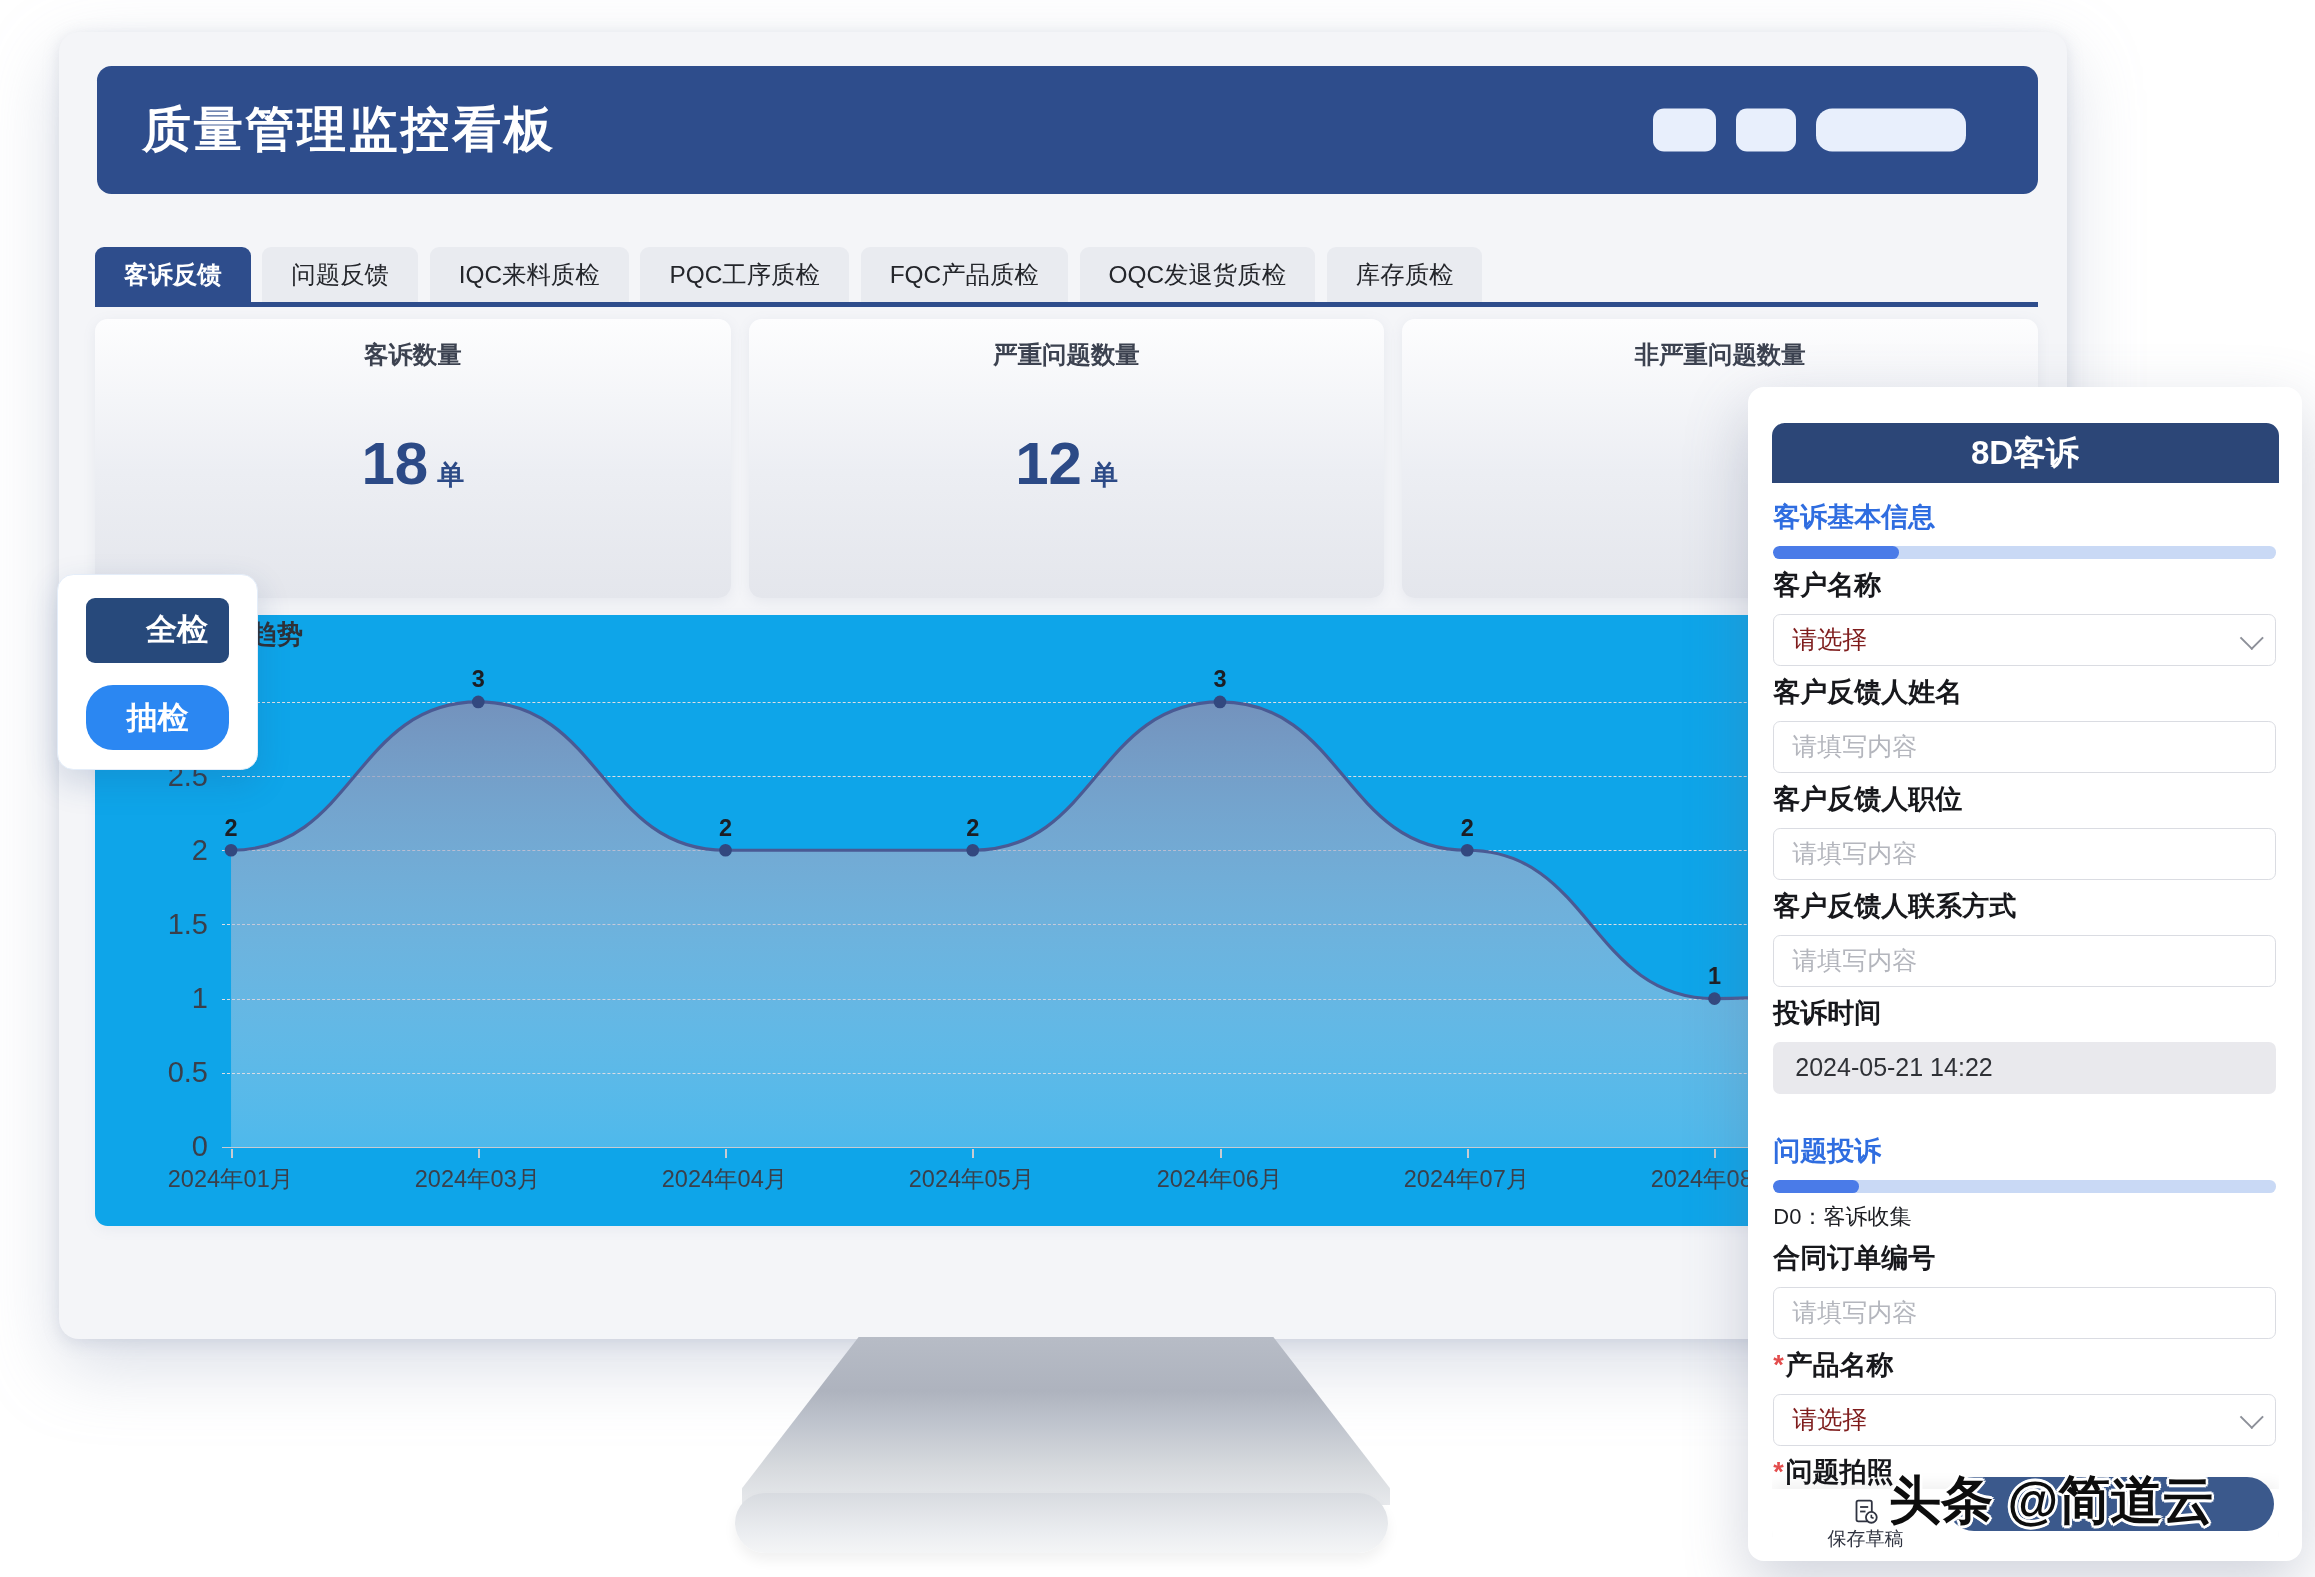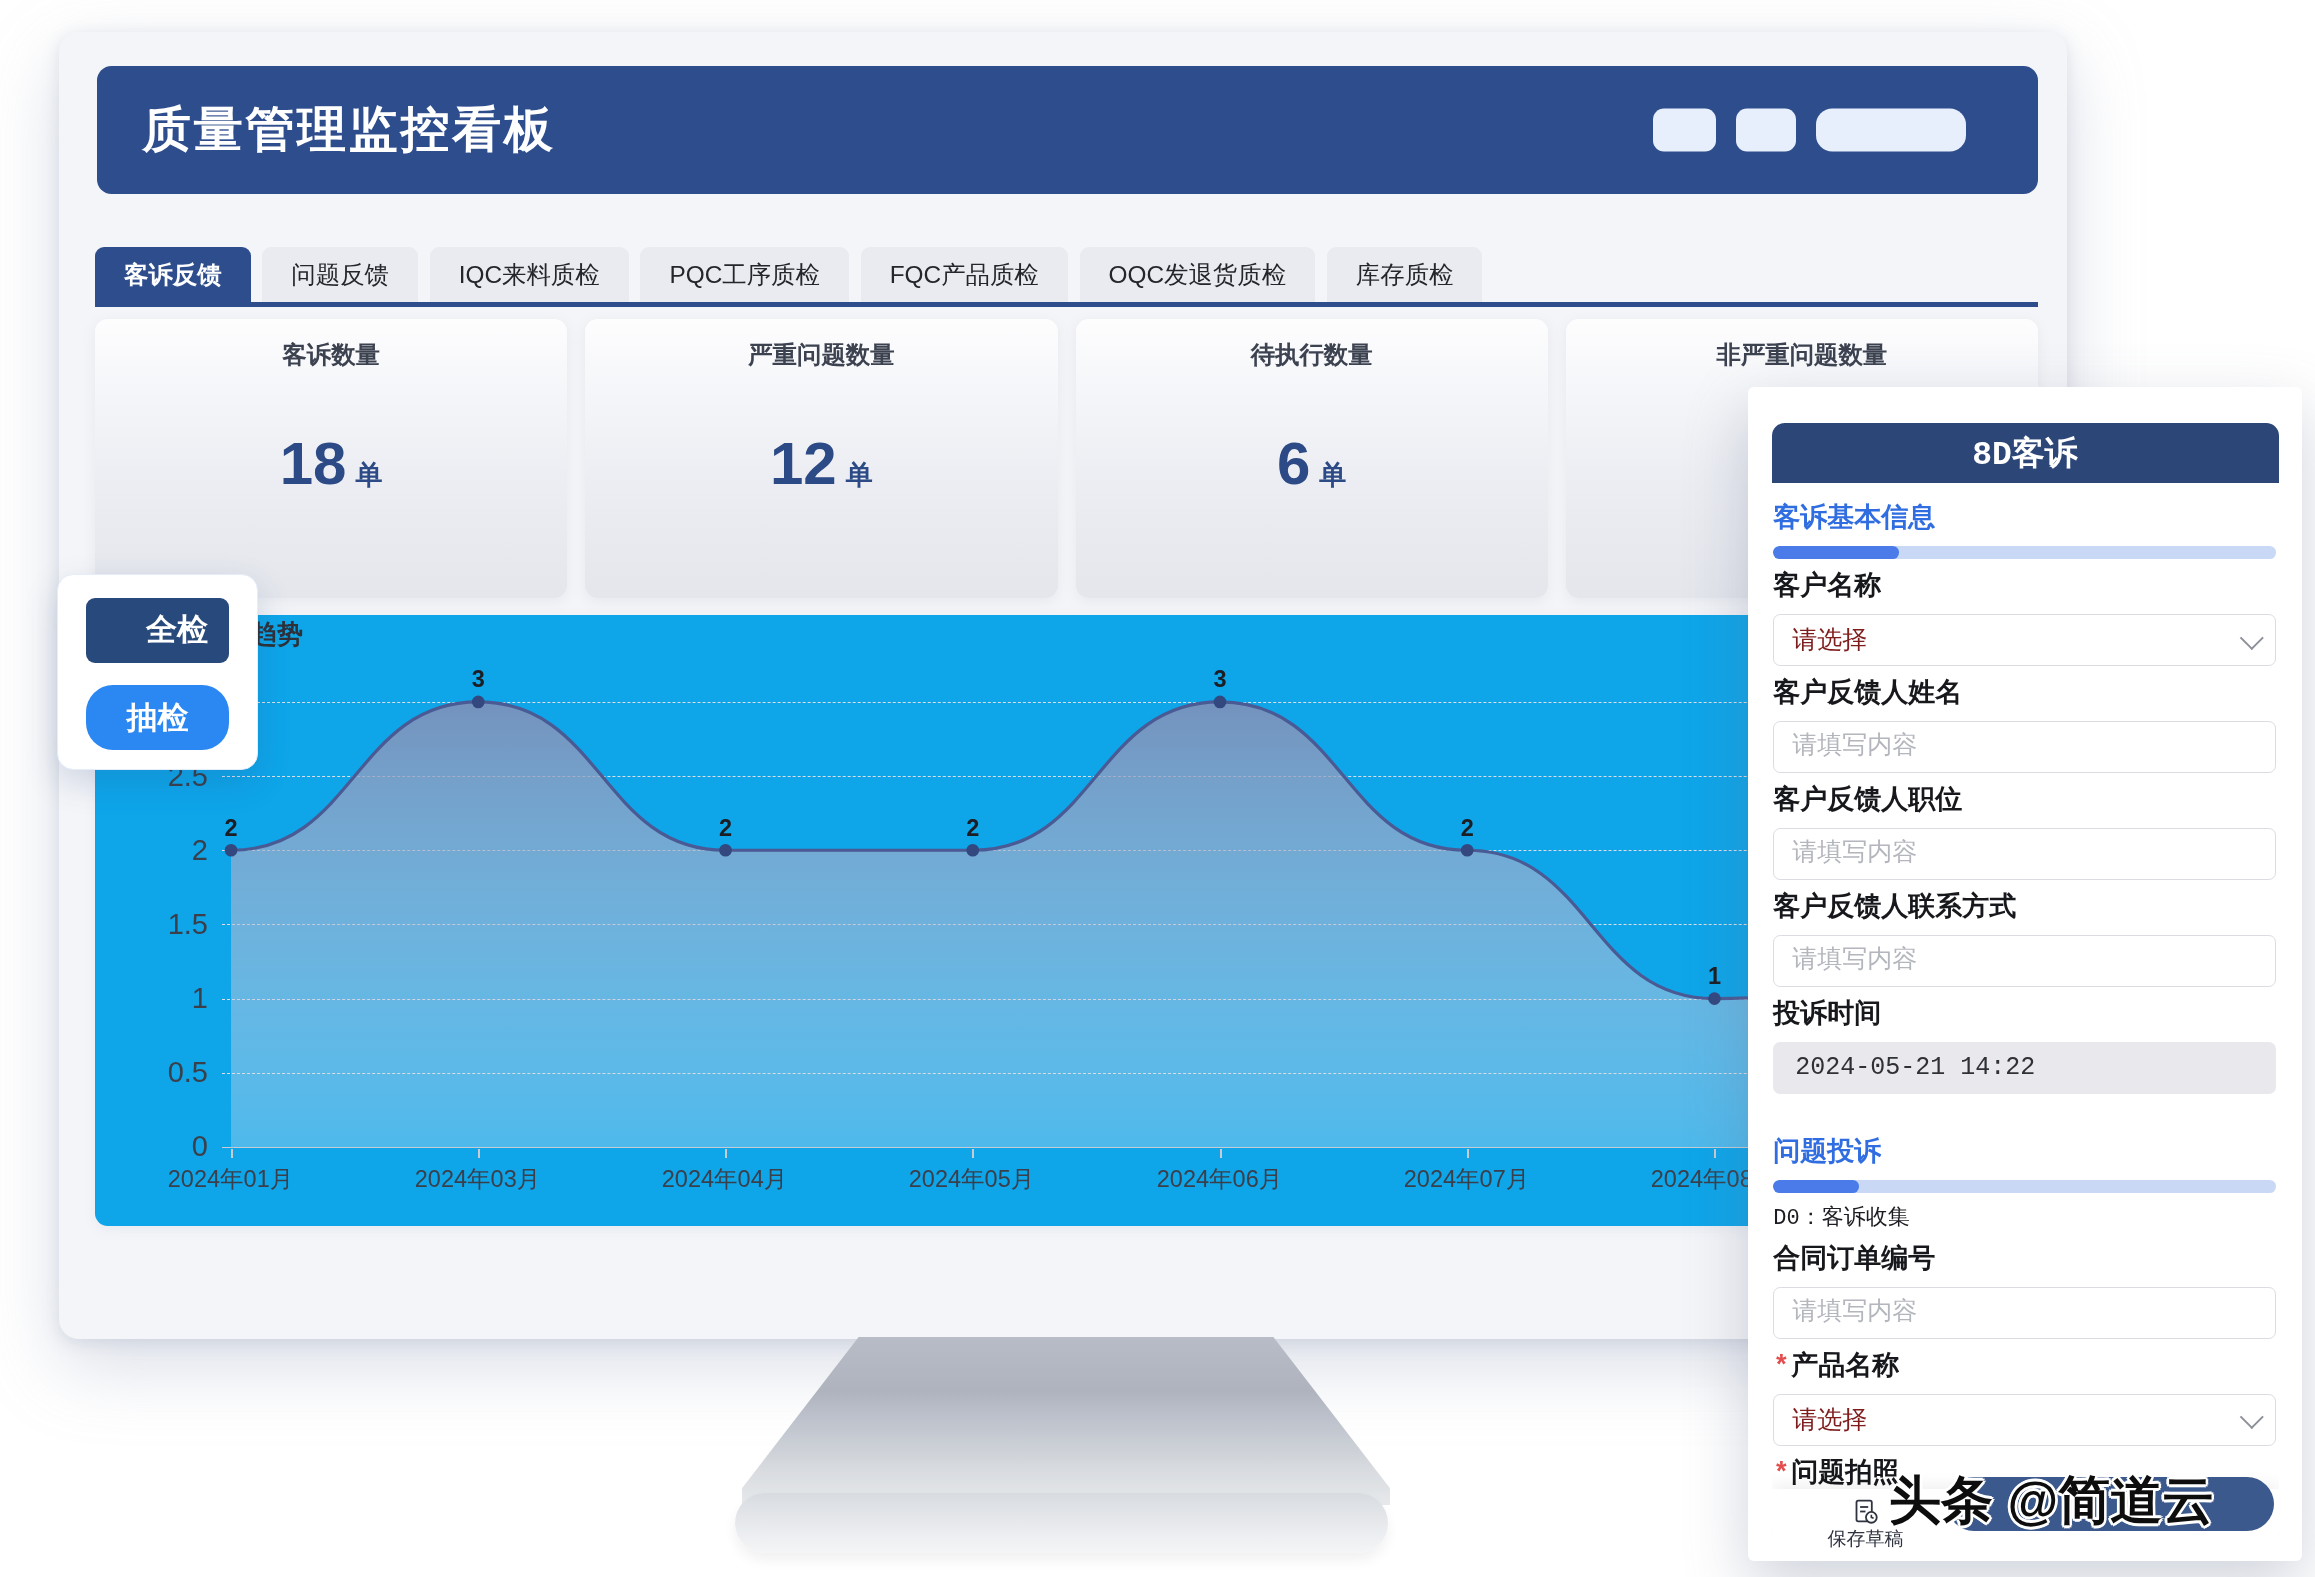--- a/index.html
+++ b/index.html
@@ -61,22 +61,22 @@
   
   .stand-neck{position:absolute;left:742px;top:1337px;width:648px;height:168px;z-index:1;
     background:linear-gradient(180deg,#b7bcc6 0%,#aeb3be 32%,#bcc1cb 48%,#d7dade 78%,#e7e9ec 100%);
     clip-path:polygon(18% 0,82% 0,100% 90%,100% 100%,0 100%,0 90%);}
   .stand-base{position:absolute;left:735px;top:1493px;width:653px;height:60px;border-radius:34px;z-index:1;
     background:linear-gradient(180deg,#d8dbe0 0%,#eceef1 70%,#f4f5f6 100%);
     box-shadow:0 7.2px 12.7px rgba(0,0,0,.06);}
 
   
   .phone{position:absolute;left:1748px;top:387px;width:554px;height:1174px;background:#ffffff;
-    border-radius:6px;box-shadow:0 23.5px 63px rgba(100,110,140,.30);z-index:40;
-    padding:36px 23.5px 0 23.5px;box-sizing:border-box;font-family:Liberation Mono, monospace;}
+    border-radius:16px;box-shadow:0 23.5px 63px rgba(100,110,140,.30);z-index:40;
+    padding:36px 23.5px 0 23.5px;box-sizing:border-box;}
   .phone-screen{position:relative;width:507px;height:1138px;overflow:hidden;border-radius:0 0 31px 31px;}
   .phone-header{width:507px;height:60px;background:#2c4677;border-radius:12.7px 12.7px 0 0;
     color:#ffffff;font-size:33px;font-weight:700;display:flex;align-items:center;justify-content:center;}
   .phone-body{padding:16.3px 1.8px 0 1.8px;}
   .p-sec-title{font-size:27px;font-weight:700;color:#2f6de0;}
   .p-sec-title.second{margin-top:39px;}
   .p-progress{margin-top:11px;width:503px;height:12.7px;border-radius:6.3px;background:#c9d9f5;overflow:hidden;}
   .p-progress-fill{height:12.7px;border-radius:6.3px;background:#4a7be8;}
   .p-note{margin-top:9px;font-size:22px;color:#1c1d22;}
   .p-label{margin-top:8px;font-size:27px;font-weight:700;color:#17181c;}
@@ -134,24 +134,20 @@
     <div class="tab-underline"></div>
 
     <div class="cards" id="cards">
         <div class="stat-card">
           <div class="s-label">客诉数量</div>
           <div class="s-value"><span class="s-num">18</span><span class="s-unit">单</span></div>
         </div>
         <div class="stat-card">
           <div class="s-label">严重问题数量</div>
           <div class="s-value"><span class="s-num">12</span><span class="s-unit">单</span></div>
-        </div>
-        <div class="stat-card">
-          <div class="s-label">待执行数量</div>
-          <div class="s-value"><span class="s-num">6</span><span class="s-unit">单</span></div>
         </div>
         <div class="stat-card">
           <div class="s-label">非严重问题数量</div>
           <div class="s-value"><span class="s-num"></span><span class="s-unit"></span></div>
         </div>
       </div>
 
     <section class="chart-card" id="chart-card">
       <h3 class="chart-title">趋势</h3>
     <div class="ytick" style="top: 517px;">0</div>

